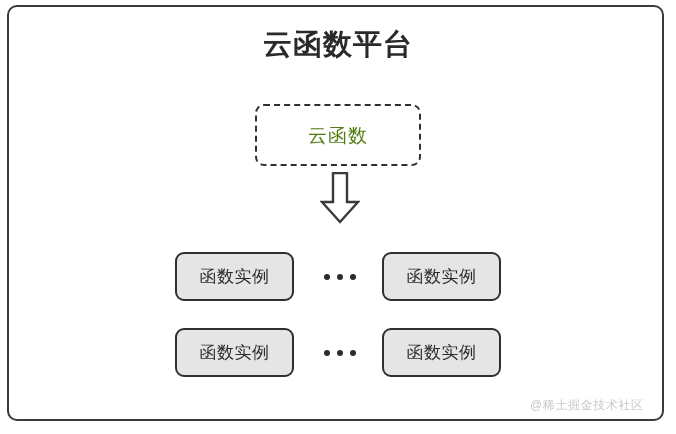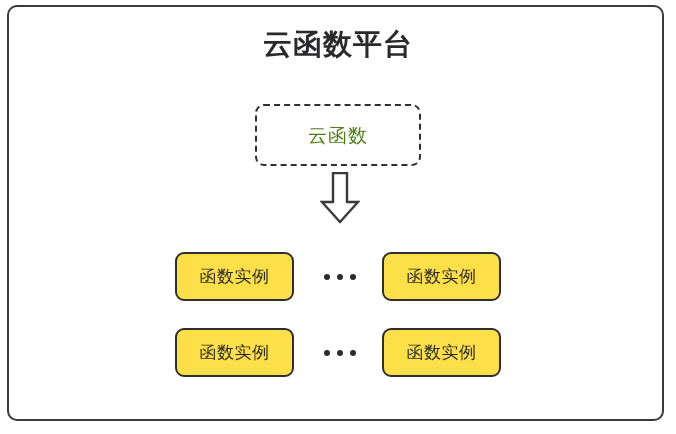--- a/index.html
+++ b/index.html
@@ -94,21 +94,21 @@
   .instance-row.row-2 { top: 328px; }
 
   .instance-box {
     position: absolute;
     top: 0;
     width: 119px;
     height: 49px;
     border: 2.5px solid #2f2f32;
     border-radius: 9px;
     box-sizing: border-box;
-    background: #fde047;
+    background: #e5e5e5;
     display: flex;
     align-items: center;
     justify-content: center;
   }
   .instance-box.left  { left: 175px; }
   .instance-box.right { left: 382px; }
 
   .instance-label {
     font-size: 17px;
     color: #2b2b2d;
@@ -189,14 +189,15 @@
     <div class="row-ellipsis">
       <span class="dot"></span>
       <span class="dot"></span>
       <span class="dot"></span>
     </div>
     <div class="instance-box right">
       <span class="instance-label">函数实例</span>
     </div>
   </div>
 
+  <div class="watermark">@稀土掘金技术社区</div>
 
 </div>
 
 </body></html>

